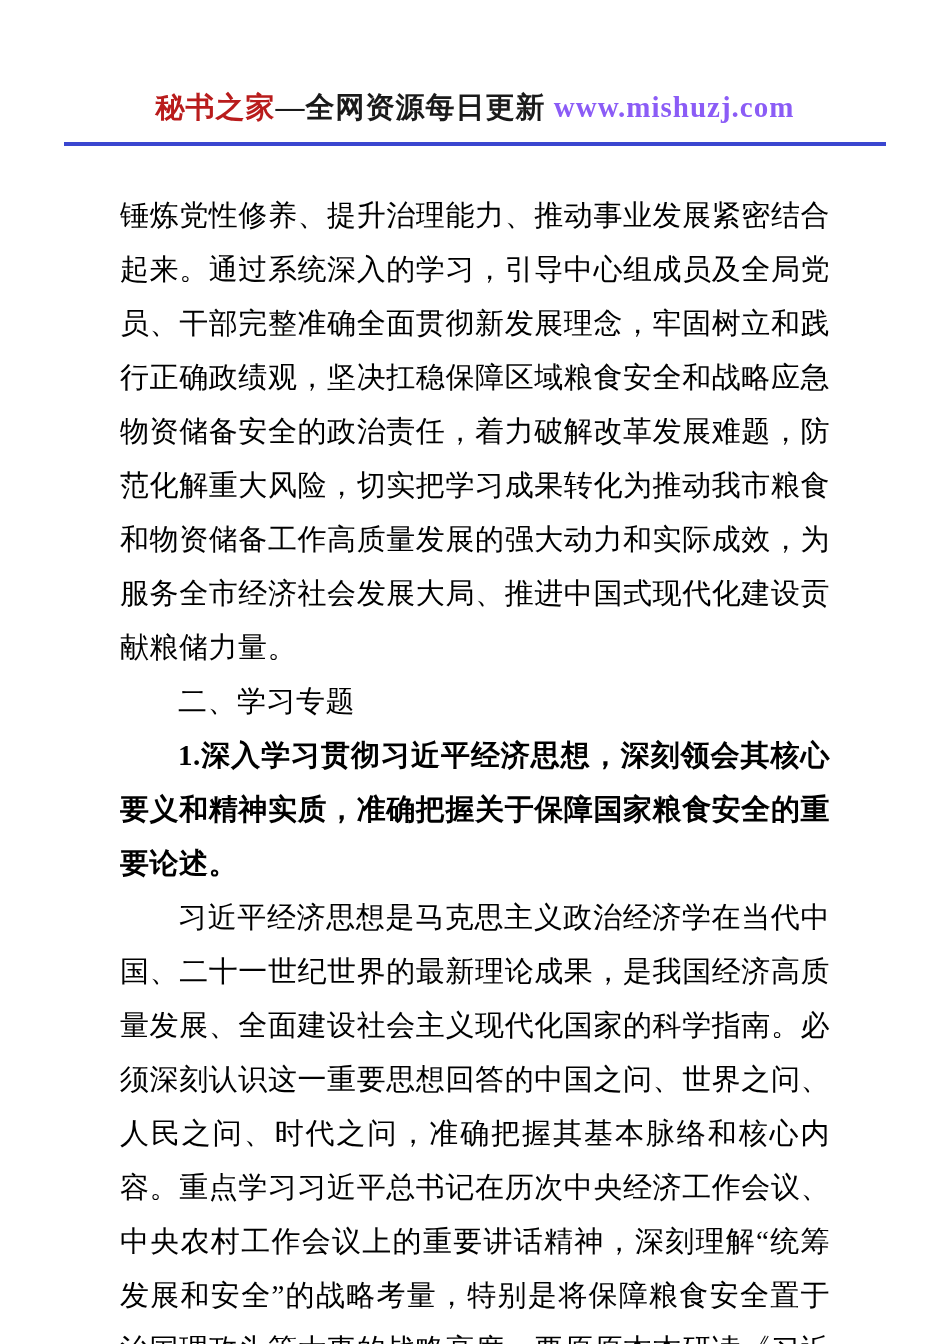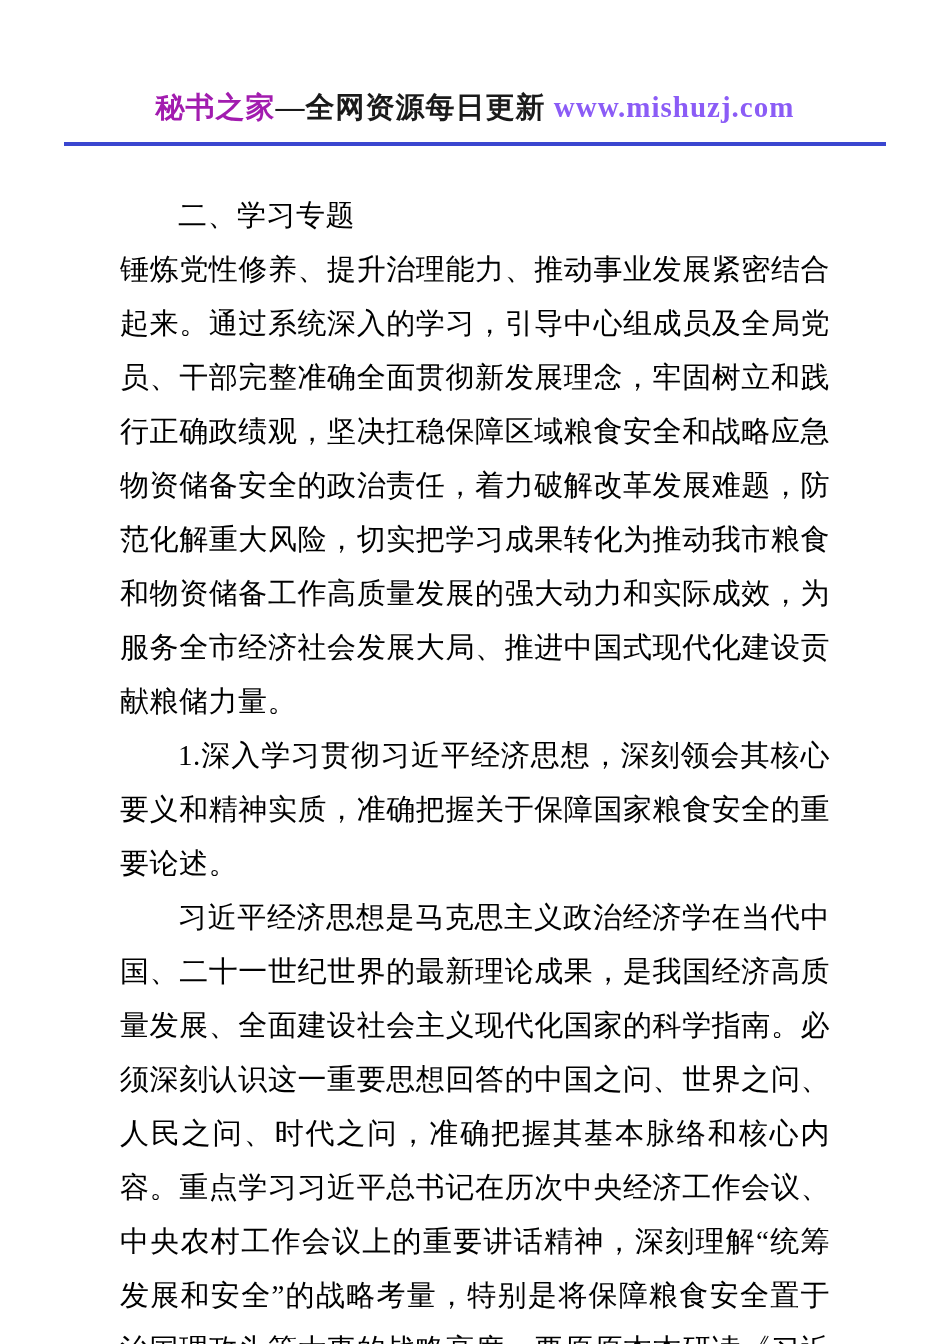--- a/index.html
+++ b/index.html
@@ -17,53 +17,53 @@
     font-family: "Liberation Serif", "DejaVu Serif", serif;
   }
   .header {
     padding-top: 88px;
     text-align: center;
     font-size: 29px;
     font-weight: bold;
     letter-spacing: 1px;
     white-space: nowrap;
   }
-  .site-name  { color: #a21caf; }
+  .site-name  { color: #b91c1c; }
   .tagline    { color: #1a1a1a; margin-top: 40px; }
   .site-url   { color: #8b5cf6; text-decoration: none; cursor: pointer; }
   .header-rule {
     border: none;
     height: 4px;
     background: #3a46d0;
     margin: 14px 64px 0 64px;
   }
   .doc-body {
     margin: 42px 120px 0 120px;
     font-size: 29px;
     line-height: 54px;
     color: #000000;
     text-align: justify;
     letter-spacing: 0.5px;
   }
   .para { margin: 0; }
   .para.indent    { text-indent: 2em; }
   .para.no-indent { text-indent: 0; }
-  .para.bold      { font-weight: normal; }
+  .para.bold      { font-weight: bold; }
 </style>
 </head>
 <body>
 
 <div class="page">
 
   <div class="header">
     <span class="site-name">秘书之家</span><span class="tagline">—全网资源每日更新 </span><a class="site-url">www.mishuzj.com</a>
   </div>
 
   <hr class="header-rule">
 
   <div class="doc-body">
+    <p class="para no-indent">锤炼党性修养、提升治理能力、推动事业发展紧密结合起来。通过系统深入的学习，引导中心组成员及全局党员、干部完整准确全面贯彻新发展理念，牢固树立和践行正确政绩观，坚决扛稳保障区域粮食安全和战略应急物资储备安全的政治责任，着力破解改革发展难题，防范化解重大风险，切实把学习成果转化为推动我市粮食和物资储备工作高质量发展的强大动力和实际成效，为服务全市经济社会发展大局、推进中国式现代化建设贡献粮储力量。</p>
     <p class="para indent">二、学习专题</p>
-    <p class="para no-indent">锤炼党性修养、提升治理能力、推动事业发展紧密结合起来。通过系统深入的学习，引导中心组成员及全局党员、干部完整准确全面贯彻新发展理念，牢固树立和践行正确政绩观，坚决扛稳保障区域粮食安全和战略应急物资储备安全的政治责任，着力破解改革发展难题，防范化解重大风险，切实把学习成果转化为推动我市粮食和物资储备工作高质量发展的强大动力和实际成效，为服务全市经济社会发展大局、推进中国式现代化建设贡献粮储力量。</p>
     <p class="para indent bold">1.深入学习贯彻习近平经济思想，深刻领会其核心要义和精神实质，准确把握关于保障国家粮食安全的重要论述。</p>
     <p class="para indent">习近平经济思想是马克思主义政治经济学在当代中国、二十一世纪世界的最新理论成果，是我国经济高质量发展、全面建设社会主义现代化国家的科学指南。必须深刻认识这一重要思想回答的中国之问、世界之问、人民之问、时代之问，准确把握其基本脉络和核心内容。重点学习习近平总书记在历次中央经济工作会议、中央农村工作会议上的重要讲话精神，深刻理解“统筹发展和安全”的战略考量，特别是将保障粮食安全置于治国理政头等大事的战略高度。要原原本本研读《习近平论把握新发展阶段、贯彻新发展理念、构建新发展格局》以及</p>
   </div>
 
 </div>
 
 </body></html>

